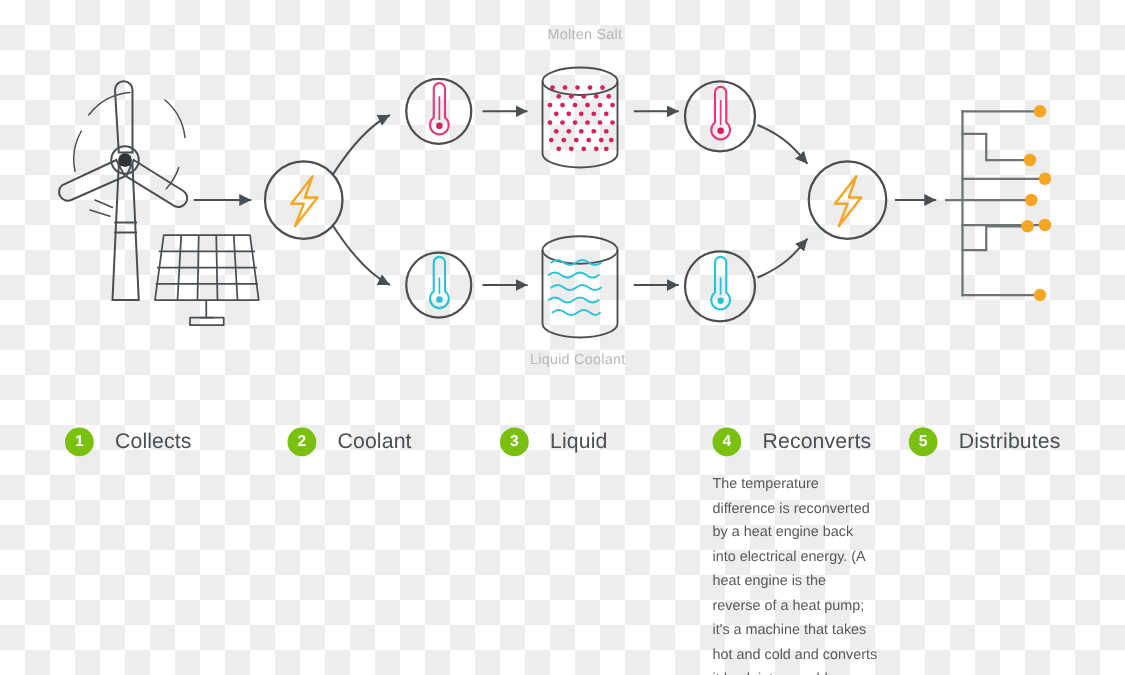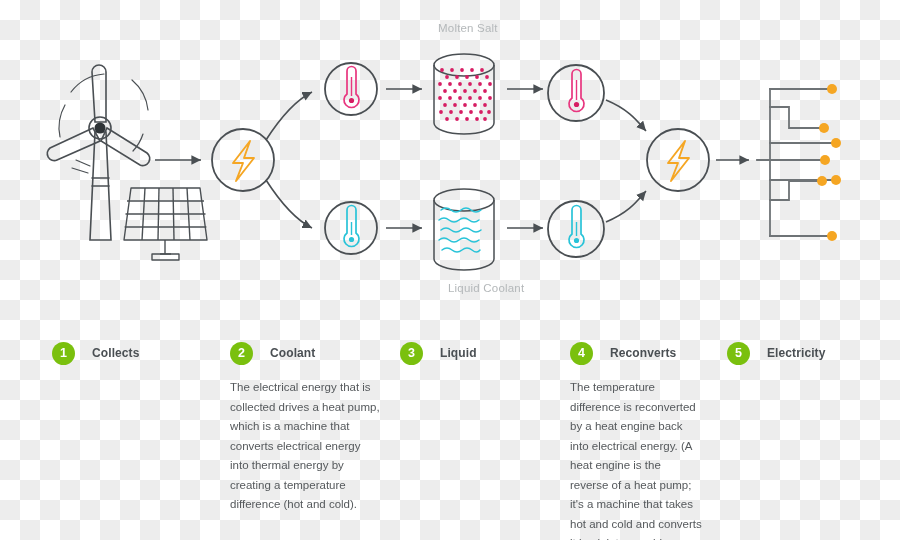--- a/index.html
+++ b/index.html
@@ -20,21 +20,21 @@
   .diagram-svg{position:absolute;left:0;top:0;width:900px;height:330px;}
 
   .tank-label{
     position:absolute;
     font-size:11.5px;
     color:#b4b8ba;
     letter-spacing:.2px;
     white-space:nowrap;
   }
   #label-molten{left:438px;top:22px;}
-  #label-coolant{left:448px;top:282px;}
+  #label-coolant{left:424px;top:282px;}
 
   .steps{
     position:absolute;left:0;top:340px;width:900px;height:200px;
   }
   .step{
     position:absolute;
     top:0;
   }
   .step-head{
     display:flex;align-items:center;
@@ -46,22 +46,22 @@
     background:#7ac00e;
     color:#ffffff;
     font-size:12.5px;
     font-weight:bold;
     display:flex;align-items:center;justify-content:center;
     flex:0 0 auto;
     line-height:1;
   }
   .step-title{
     margin-left:17px;
-    font-size:12px;
-    font-weight:bold;
+    font-size:17px;
+    font-weight:normal;
     color:#4a4f53;
     letter-spacing:.1px;
     white-space:nowrap;
     text-align:right;
   }
   .step-body{
     font-size:11.5px;
     line-height:19.5px;
     color:#55595c;
   }
@@ -288,39 +288,38 @@
         <div class="badge">1</div>
         <div class="step-title">Collects</div>
       </div>
     </div>
 
     <div class="step" id="step-2">
       <div class="step-head">
         <div class="badge">2</div>
         <div class="step-title">Coolant</div>
       </div>
-      <div class="step-body">The electrical energy that is collected drives a heat pump, which is a machine that converts electrical energy into thermal energy by creating a temperature difference (hot and cold).</div>
     </div>
 
     <div class="step" id="step-3">
       <div class="step-head">
         <div class="badge">3</div>
         <div class="step-title">Liquid</div>
       </div>
     </div>
 
     <div class="step" id="step-4">
       <div class="step-head">
         <div class="badge">4</div>
         <div class="step-title">Reconverts</div>
       </div>
       <div class="step-body">The temperature difference is reconverted by a heat engine back into electrical energy. (A heat engine is the reverse of a heat pump; it's a machine that takes hot and cold and converts it back into useable energy.)</div>
     </div>
 
     <div class="step" id="step-5">
       <div class="step-head">
         <div class="badge">5</div>
-        <div class="step-title">Electricity</div>
+        <div class="step-title">Distributes</div>
       </div>
     </div>
 
   </div>
 </div>
 
 </body></html>

